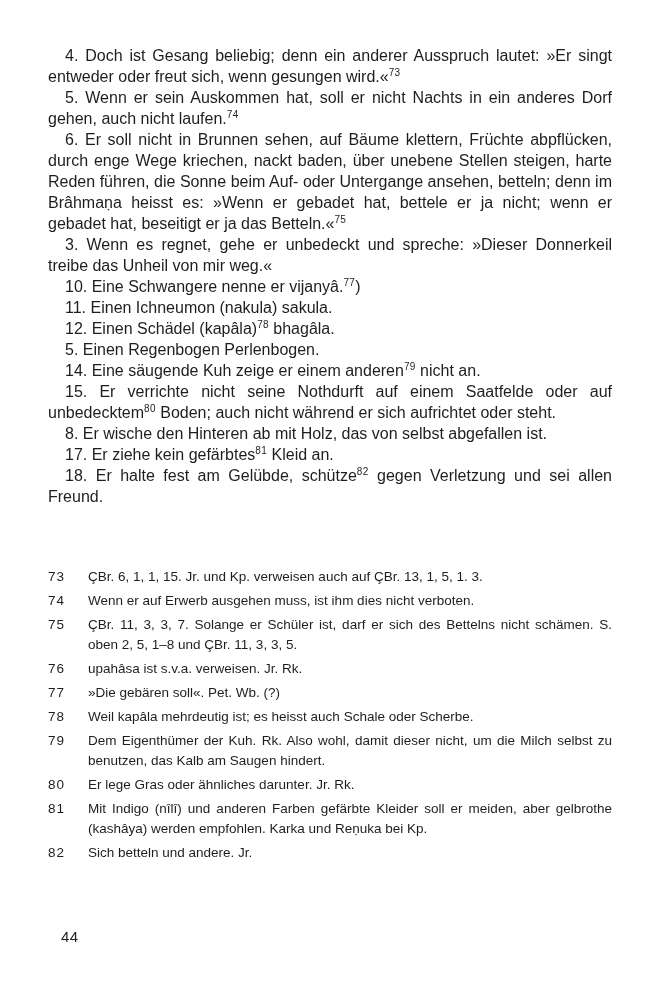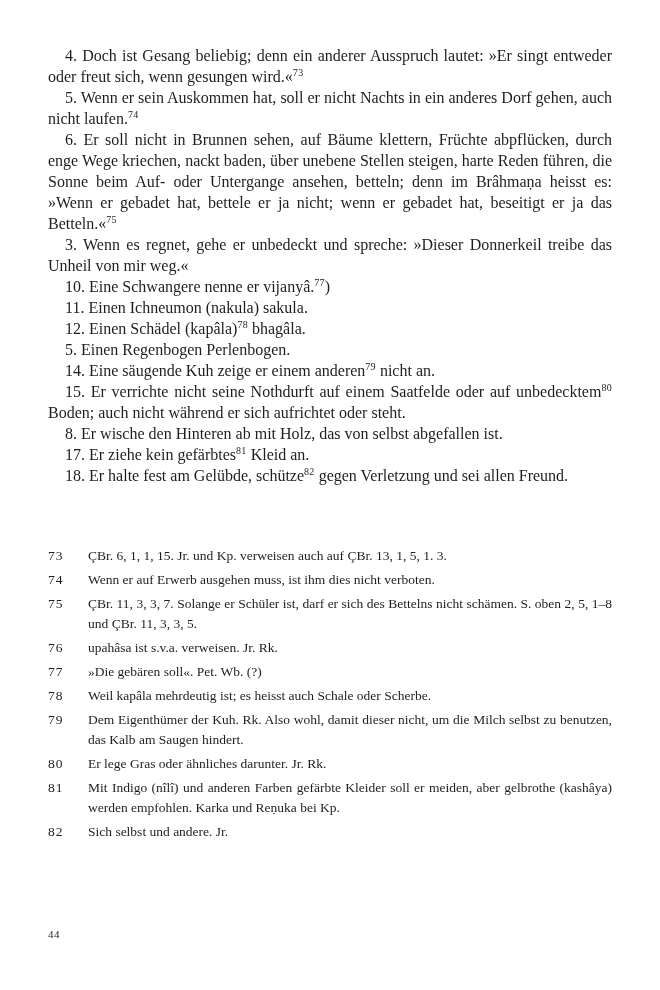--- a/index.html
+++ b/index.html
@@ -7,21 +7,21 @@
     padding: 0;
     background: #ffffff;
   }
   .page {
     position: relative;
     width: 660px;
     height: 990px;
     margin: 0 auto;
     background: #ffffff;
     color: #1e1e1e;
-    font-family: Liberation Serif, serif;
+    font-family: Liberation Sans, sans-serif;
     box-sizing: border-box;
     padding: 45px 48px 0 48px;
     overflow: hidden;
   }
   .text-block {
     width: 564px;
   }
   .para {
     margin: 0;
     font-size: 16px;
@@ -48,23 +48,23 @@
   .fn-num {
     flex: 0 0 40px;
     letter-spacing: 1px;
   }
   .fn-text {
     flex: 1;
     text-align: justify;
   }
   .pageno {
     position: absolute;
-    left: 48px;
+    left: 61px;
     top: 928px;
-    font-size: 11px;
+    font-size: 15px;
     letter-spacing: 0.5px;
   }
 </style>
 </head>
 <body>
 
 <div class="page">
   <main class="text-block">
     <div id="paragraphs">
         <p class="para">4. Doch ist Gesang beliebig; denn ein anderer Ausspruch lautet: »Er singt entweder oder freut sich, wenn gesungen wird.«<sup class="fnref">73</sup></p>
@@ -114,17 +114,17 @@
       <div class="fn">
         <span class="fn-num">80</span>
         <span class="fn-text">Er lege Gras oder ähnliches darunter. Jr. Rk.</span>
       </div>
       <div class="fn">
         <span class="fn-num">81</span>
         <span class="fn-text">Mit Indigo (nîlî) und anderen Farben gefärbte Kleider soll er meiden, aber gelbrothe (kashâya) werden empfohlen. Karka und Reṇuka bei Kp.</span>
       </div>
       <div class="fn">
         <span class="fn-num">82</span>
-        <span class="fn-text">Sich selbst und andere. Jr.</span>
+        <span class="fn-text">Sich betteln und andere. Jr.</span>
       </div>
     </section>
   <span class="pageno">44</span>
 </div>
 
 </body></html>

